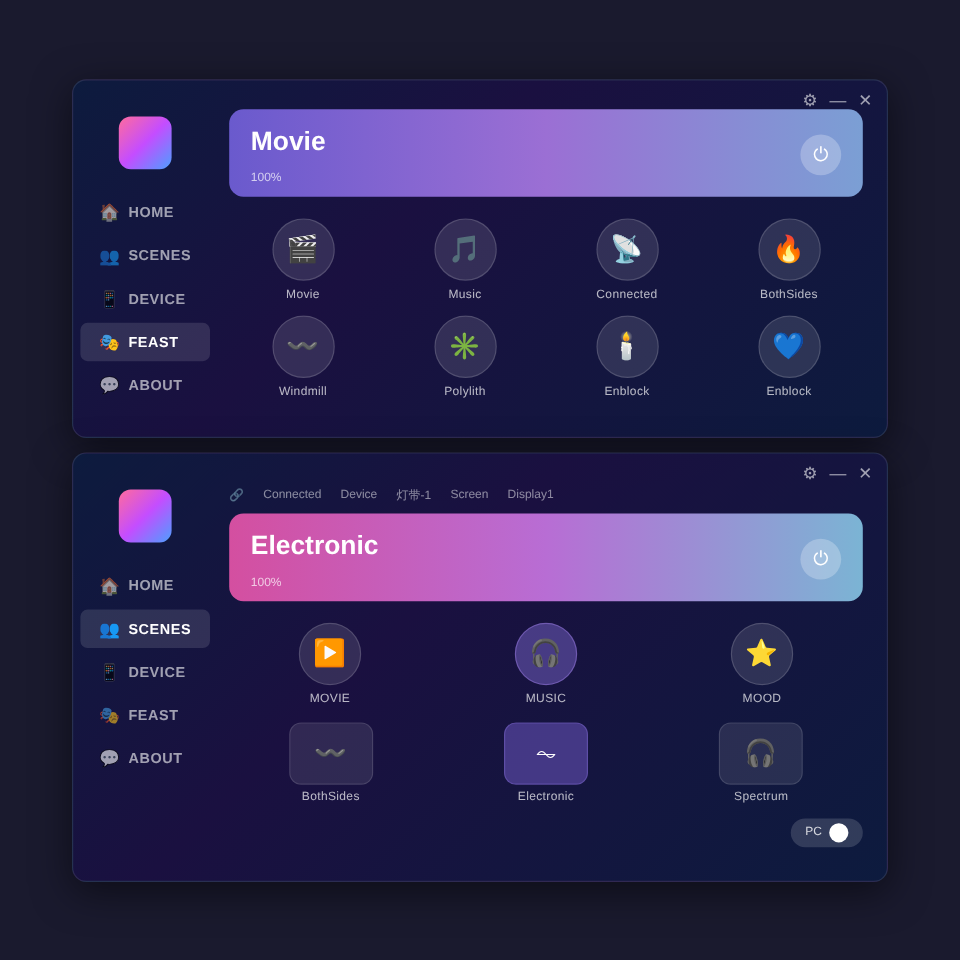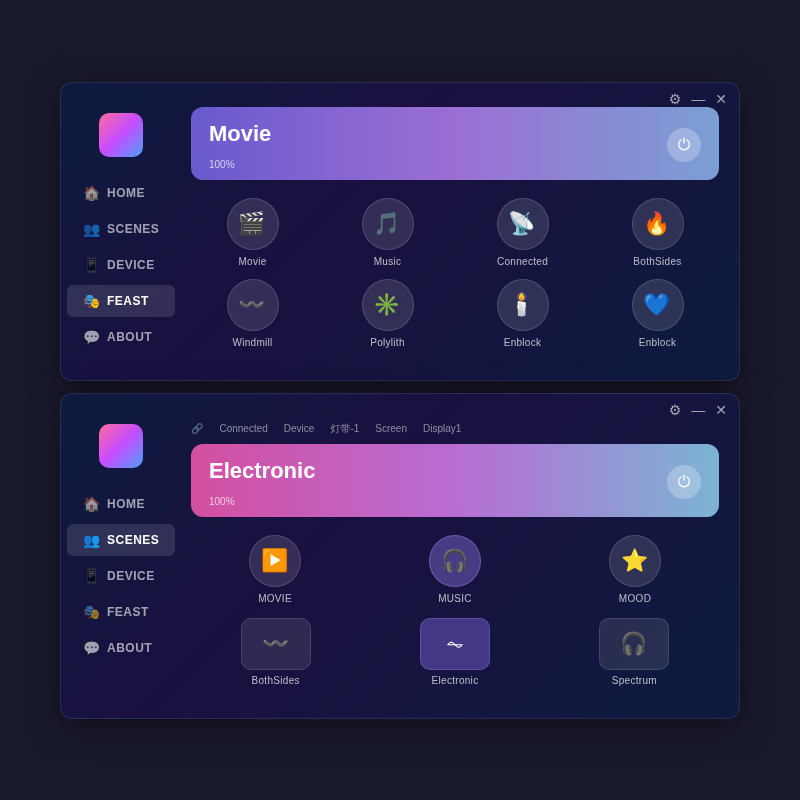--- a/index.html
+++ b/index.html
@@ -423,15 +423,21 @@
         <div class="sub-item">
           <div class="grid-icon-square active">⏦</div>
           <span class="grid-label">Electronic</span>
         </div>
         <div class="sub-item">
           <div class="grid-icon-square">🎧</div>
           <span class="grid-label">Spectrum</span>
         </div>
       </div>
 
+      <div class="pc-toggle">
+        <div class="toggle-pill">
+          <span>PC</span>
+          <div class="toggle-dot"></div>
+        </div>
+      </div>
     </div>
   </div>
 </div>
 
 </body></html>

